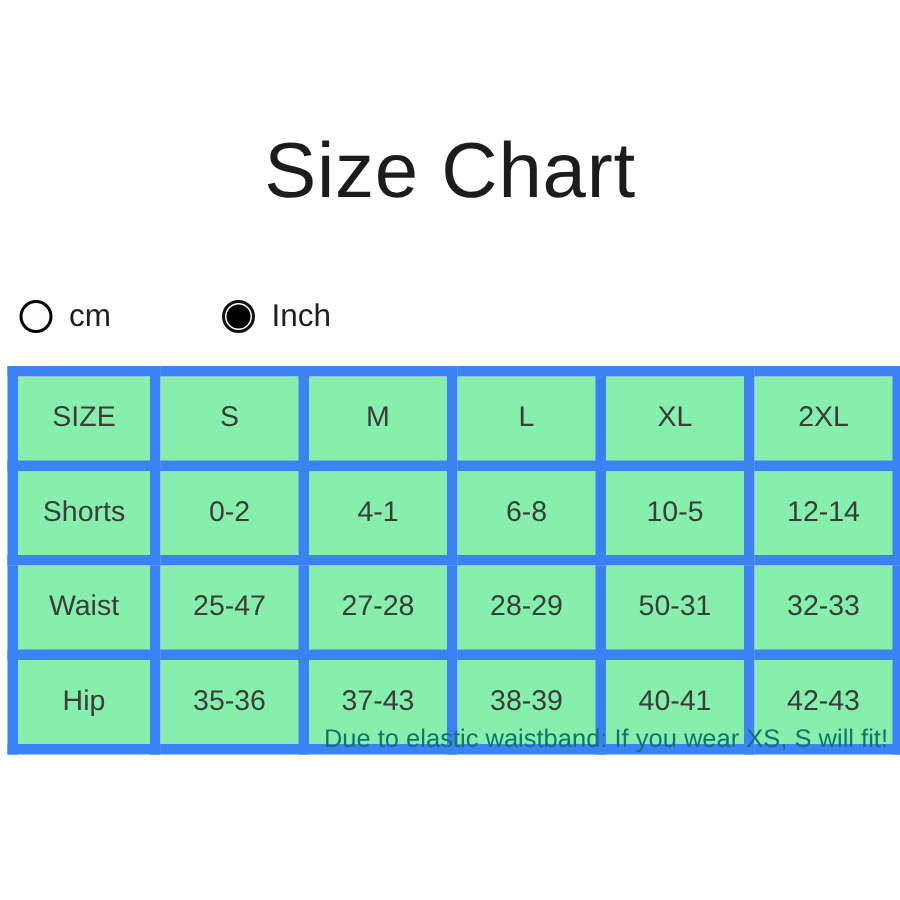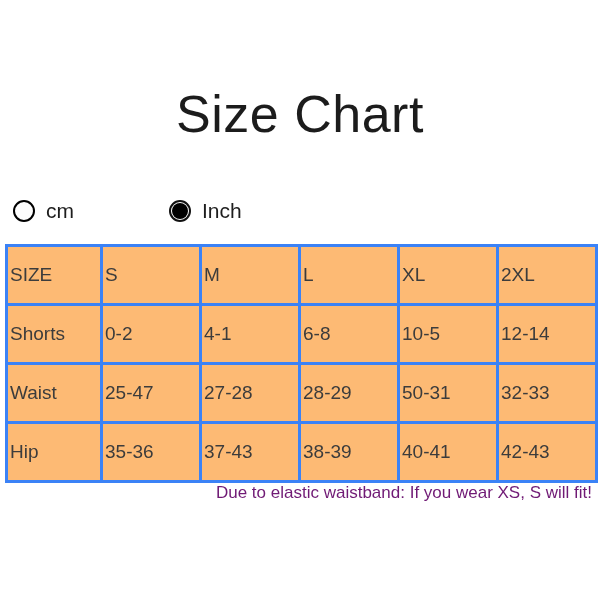--- a/index.html
+++ b/index.html
@@ -44,21 +44,21 @@
     top: 197px;
     height: 28px;
     display: flex;
     align-items: center;
   }
   .unit-option {
     display: flex;
     align-items: center;
     height: 28px;
   }
-  .unit-option.first { margin-right: 95px; }
+  .unit-option.first { margin-right: 74px; }
 
   .radio {
     position: relative;
     width: 22px;
     height: 22px;
     border-radius: 50%;
     box-sizing: border-box;
     border: 2px solid #000000;
     background: #fdfdfd;
     flex: 0 0 auto;
@@ -91,46 +91,46 @@
   .size-table {
     position: absolute;
     left: 5px;
     top: 244px;
     width: 590px;
     border-collapse: collapse;
     table-layout: fixed;
     background: #fdfdfd;
   }
   .size-table td {
-    border: 3px solid #3b82f6;
+    border: 7px solid #3b82f6;
     height: 56px;
-    text-align: left;
+    text-align: center;
     vertical-align: middle;
     font-size: 19px;
     font-weight: 300;
     color: #3c3c3c;
-    background: #fdba74;
+    background: #86efac;
     padding: 0 2px;
     white-space: nowrap;
     overflow: hidden;
   }
   .size-table col.c0 { width: 95px; }
   .size-table col.cx { width: 99px; }
 
   
   .footnote {
     position: absolute;
     left: 0;
     top: 481px;
     width: 592px;
     text-align: right;
     font-size: 17px;
     line-height: 24px;
     font-weight: 300;
-    color: #701a75;
+    color: #0f766e;
     white-space: nowrap;
   }
 </style>
 </head>
 <body>
 
 <div class="page">
 
   <div class="title">Size Chart</div>
 

